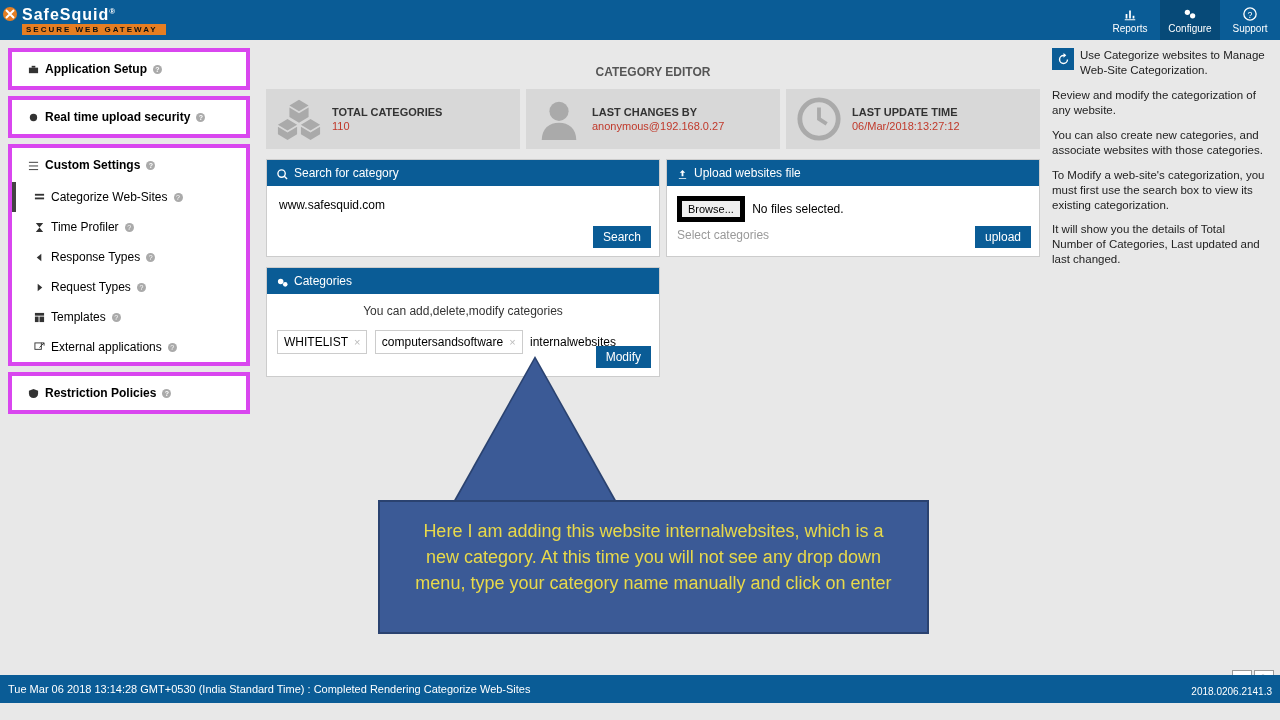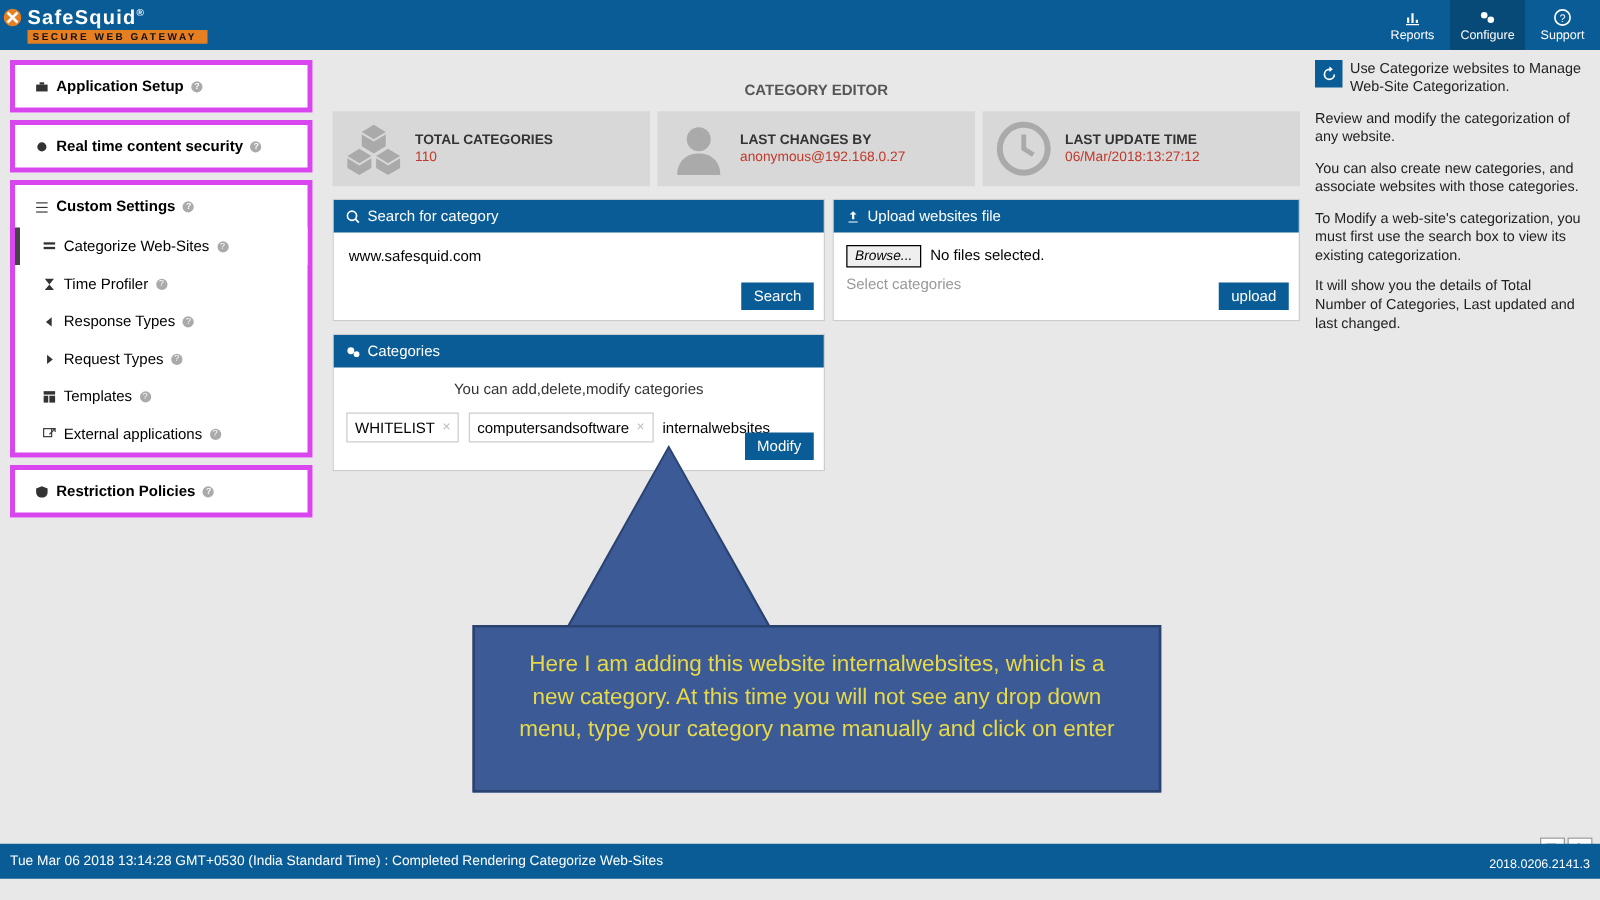--- a/index.html
+++ b/index.html
@@ -37,33 +37,33 @@
 .rightcol p { margin-bottom:10px; line-height:1.3; }
 
 .boxes { display:flex; gap:6px; margin-bottom:10px; }
 .statbox { background:#d8d8d8; height:60px; flex:1; display:flex; align-items:center; padding:0 10px; gap:10px; }
 .statbox svg { width:46px; height:46px; fill:#aaa; }
 .statbox .lbl { font-size:11px; font-weight:bold; color:#333; }
 .statbox .val { font-size:11px; color:#c0392b; margin-top:2px; }
 
 .row2 { display:flex; gap:6px; }
 .panel { border:1px solid #ccc; background:#fff; }
-.panel-head { background:#0a5c96; color:#fff; padding:6px 10px; font-size:12px; display:flex; align-items:center; gap:6px; }
+.panel-head { background:#0a5c96; color:#fff; padding:6px 10px; font-size:12px; display:flex; align-items:flex-end; gap:6px; }
 .panel-head svg { width:11px; height:11px; fill:#fff; }
 .panel-body { padding:10px; font-size:12px; position:relative; }
 
 .p-search { width:394px; }
 .p-upload { width:374px; }
 .p-cats { width:394px; margin-top:10px; }
 
 .search-inp { border:none; outline:none; width:100%; font-size:12px; padding:2px; }
 .btn { background:#0a5c96; color:#fff; border:none; padding:4px 10px; font-size:12px; cursor:pointer; }
 .btn-right { position:absolute; right:8px; bottom:8px; }
 
-.browse { font-size:11px; padding:2px 6px; border:1px solid #000000; background:#efefef; cursor:pointer;font-style:italic; }
+.browse { font-size:11px; padding:2px 6px; border:5px solid #000000; background:#efefef; cursor:pointer; }
 .nofile { font-size:12px; margin-left:4px; }
 .selcat { color:#999; font-size:12px; margin-top:6px; }
 
 .cat-note { text-align:center; font-size:12px; color:#333; margin-bottom:12px; }
 .tag { display:inline-flex; align-items:center; border:1px solid #ccc; padding:4px 6px; font-size:12px; margin-right:4px; }
 .tag .x { color:#bbb; margin-left:6px; cursor:pointer; font-size:11px; }
 .tag-input { border:none; outline:none; font-size:12px; width:110px; }
 
 
 .callout { position:absolute; left:378px; top:500px; width:551px; height:134px; background:#3b5a96; border:2px solid #2a4270; color:#e8d94a; font-size:18px; text-align:center; padding:16px 28px; line-height:1.45; }
@@ -125,21 +125,21 @@
           </svg>
         <span>Application Setup</span>
         <span class="qico">?</span>
       </div>
     </div>
     <div class="side-group">
       <div class="side-head">
         <svg viewBox="0 0 12 12">
             <circle cx="6" cy="6" r="4"></circle>
           </svg>
-        <span>Real time content security</span>
+        <span>Real time upload security</span>
         <span class="qico">?</span>
       </div>
     </div>
     <div class="side-group">
       <div class="side-head">
         <svg viewBox="0 0 12 12">
             <rect x="1" y="2" width="10" height="1"></rect>
             <rect x="1" y="6" width="10" height="1"></rect>
             <rect x="1" y="10" width="10" height="1"></rect>
           </svg>

